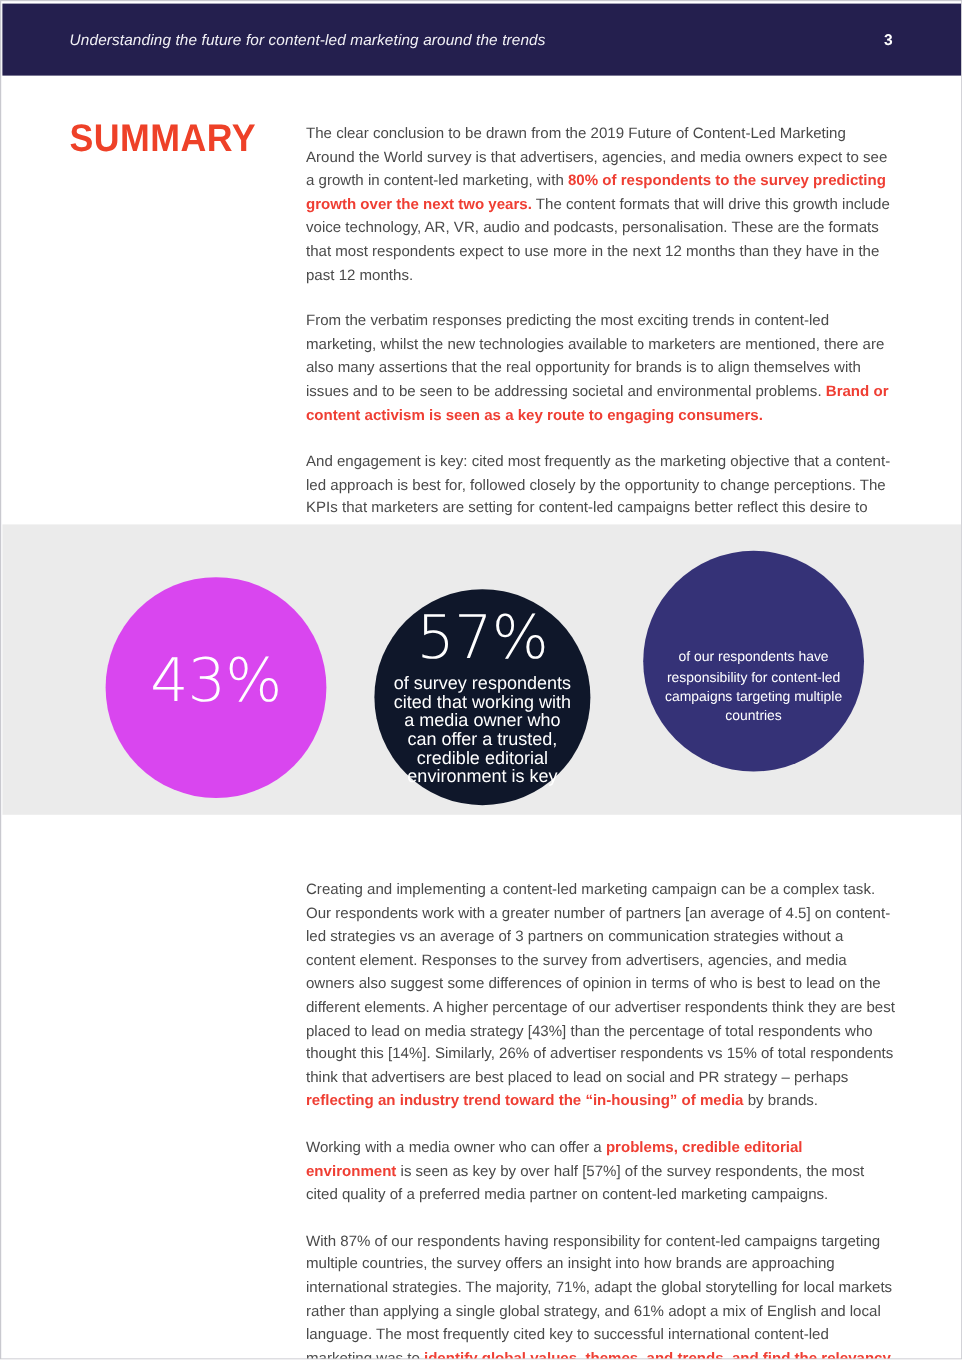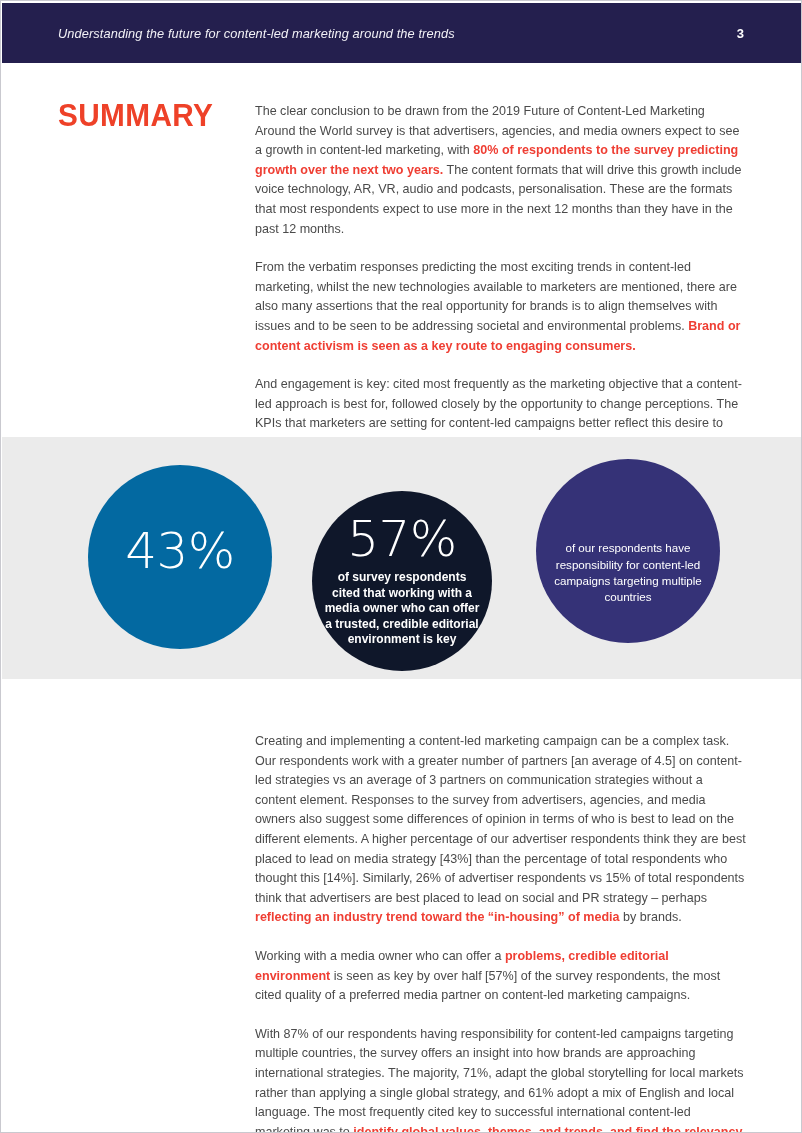--- a/index.html
+++ b/index.html
@@ -108,33 +108,33 @@
     letter-spacing: -0.5px;
     font-family: "DejaVu Sans", sans-serif;
     margin-bottom: 12px;
   }
   .circle .cap {
     font-size: 11.6px;
     line-height: 16.4px;
     padding: 0 14px;
   }
   #circle-1 {
-    left: 87px;  top: 464px;  width: 184px; height: 184px;
-    background: #0369a1;
+    left: 87px;  top: 480px;  width: 184px; height: 184px;
+    background: #d946ef;
   }
   #circle-2 {
     left: 311px; top: 490px;  width: 180px; height: 180px;
     background: #0f172a;
   }
   #circle-3 {
     left: 535px; top: 458px;  width: 184px; height: 184px;
     background: #353277;
   }
   #circle-2 .pct { margin-bottom: 6px; }
-  #circle-2 .cap { font-size: 12px; line-height: 15.6px; padding: 0 12px; font-weight: bold; }
+  #circle-2 .cap { font-size: 15px; line-height: 15.6px; padding: 0 12px; }
   #circle-3 .cap { padding: 0 10px; margin-top: 44px; }
 </style>
 </head>
 <body>
 
 <div class="page">
 
   <div class="header-bar">
     <span class="header-title">Understanding the future for content-led marketing around the trends</span>
     <span class="header-pagenum">3</span>

